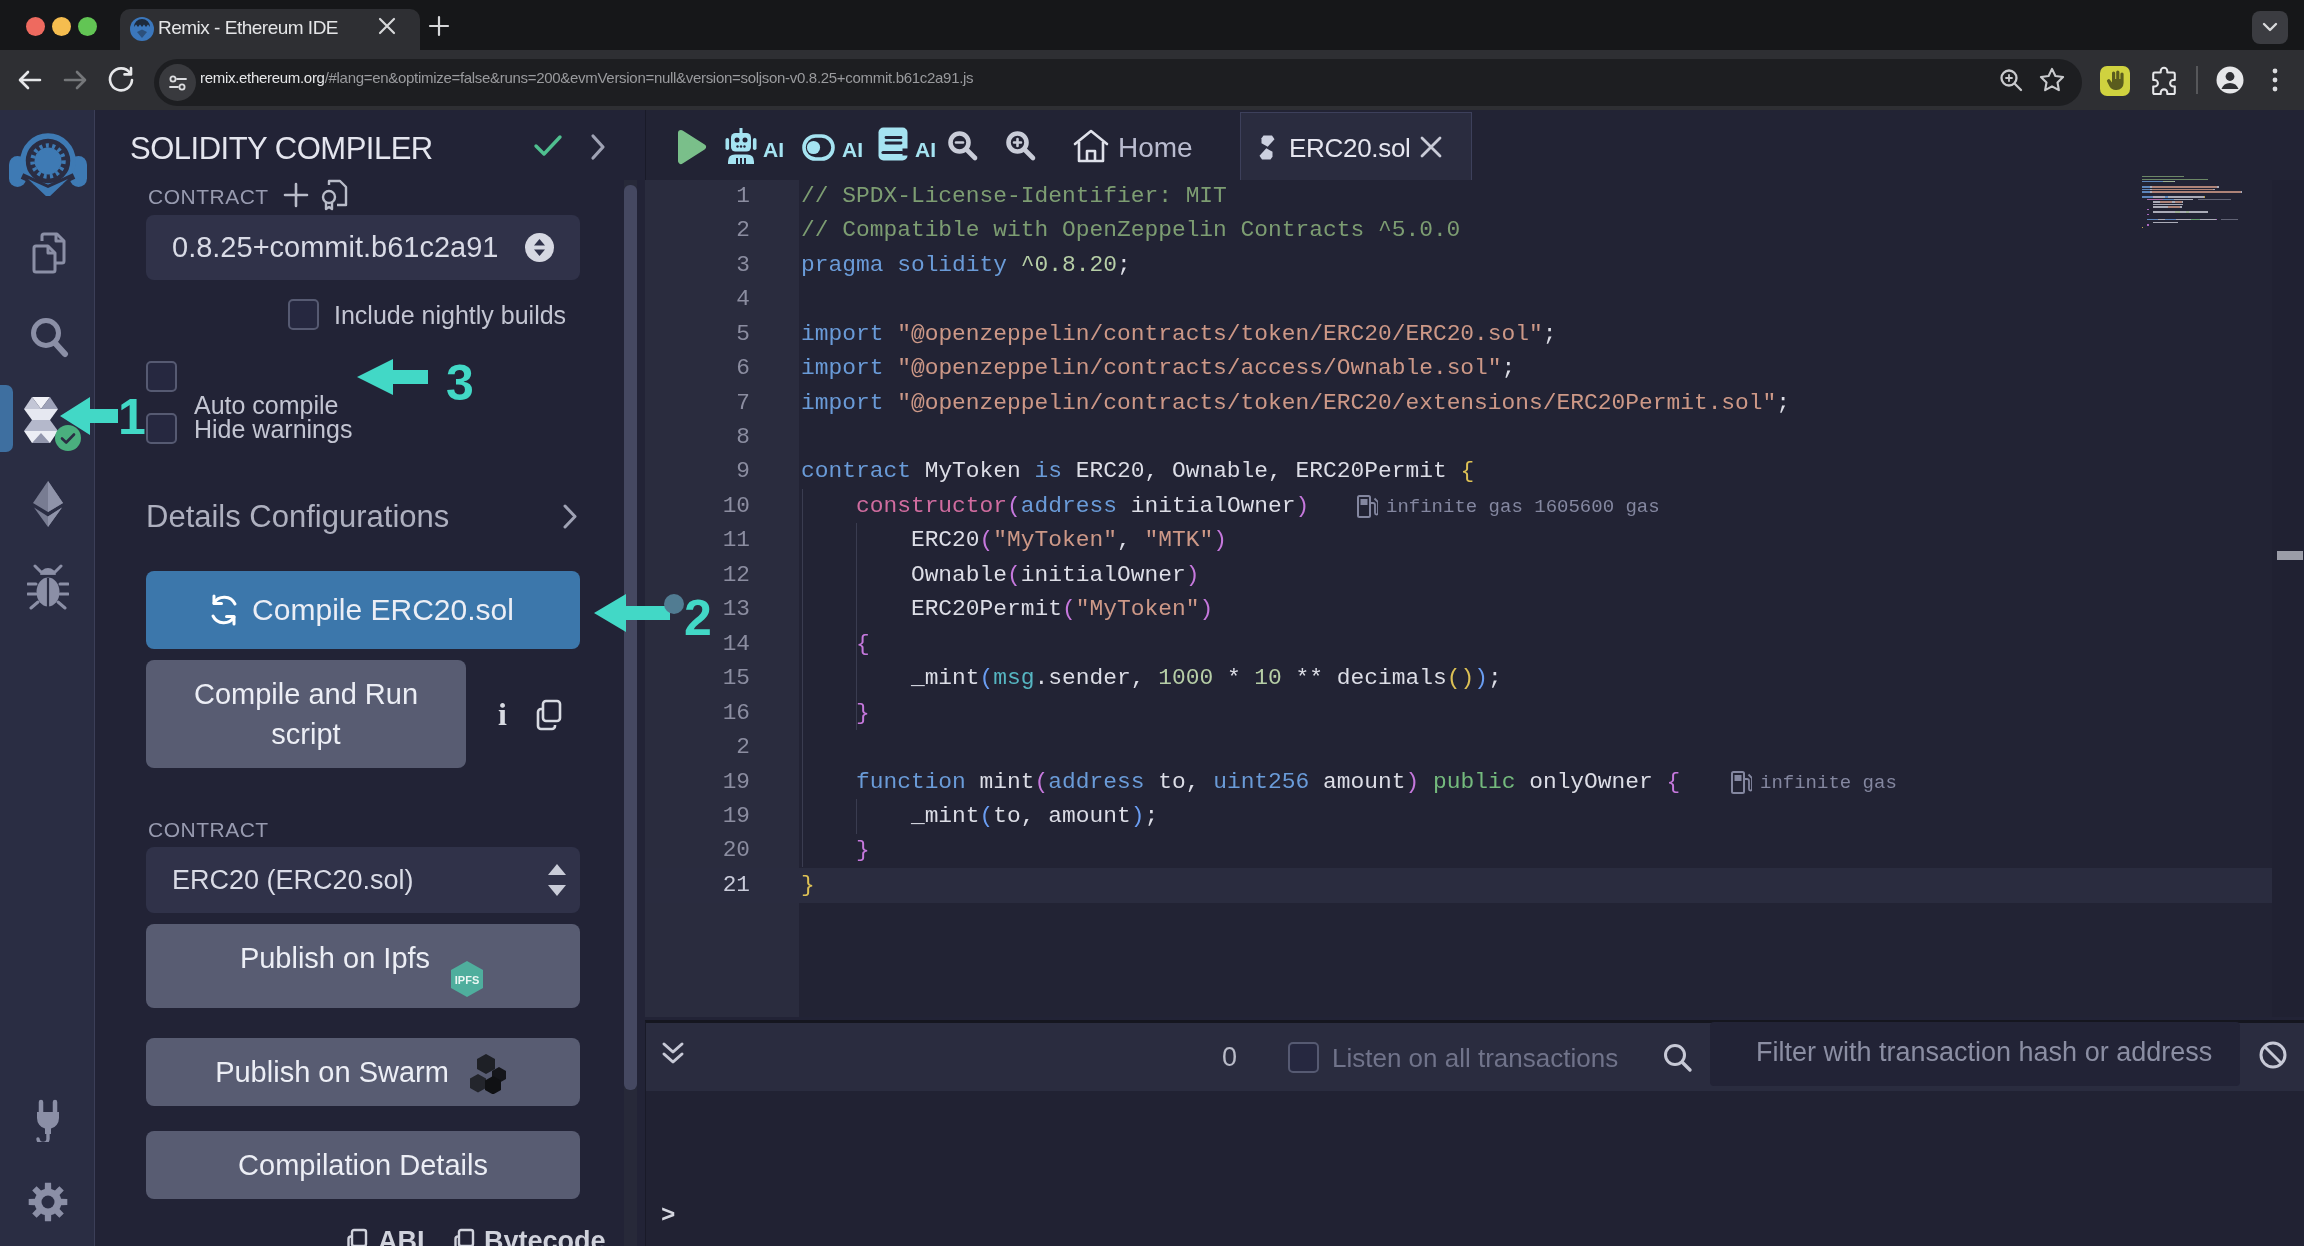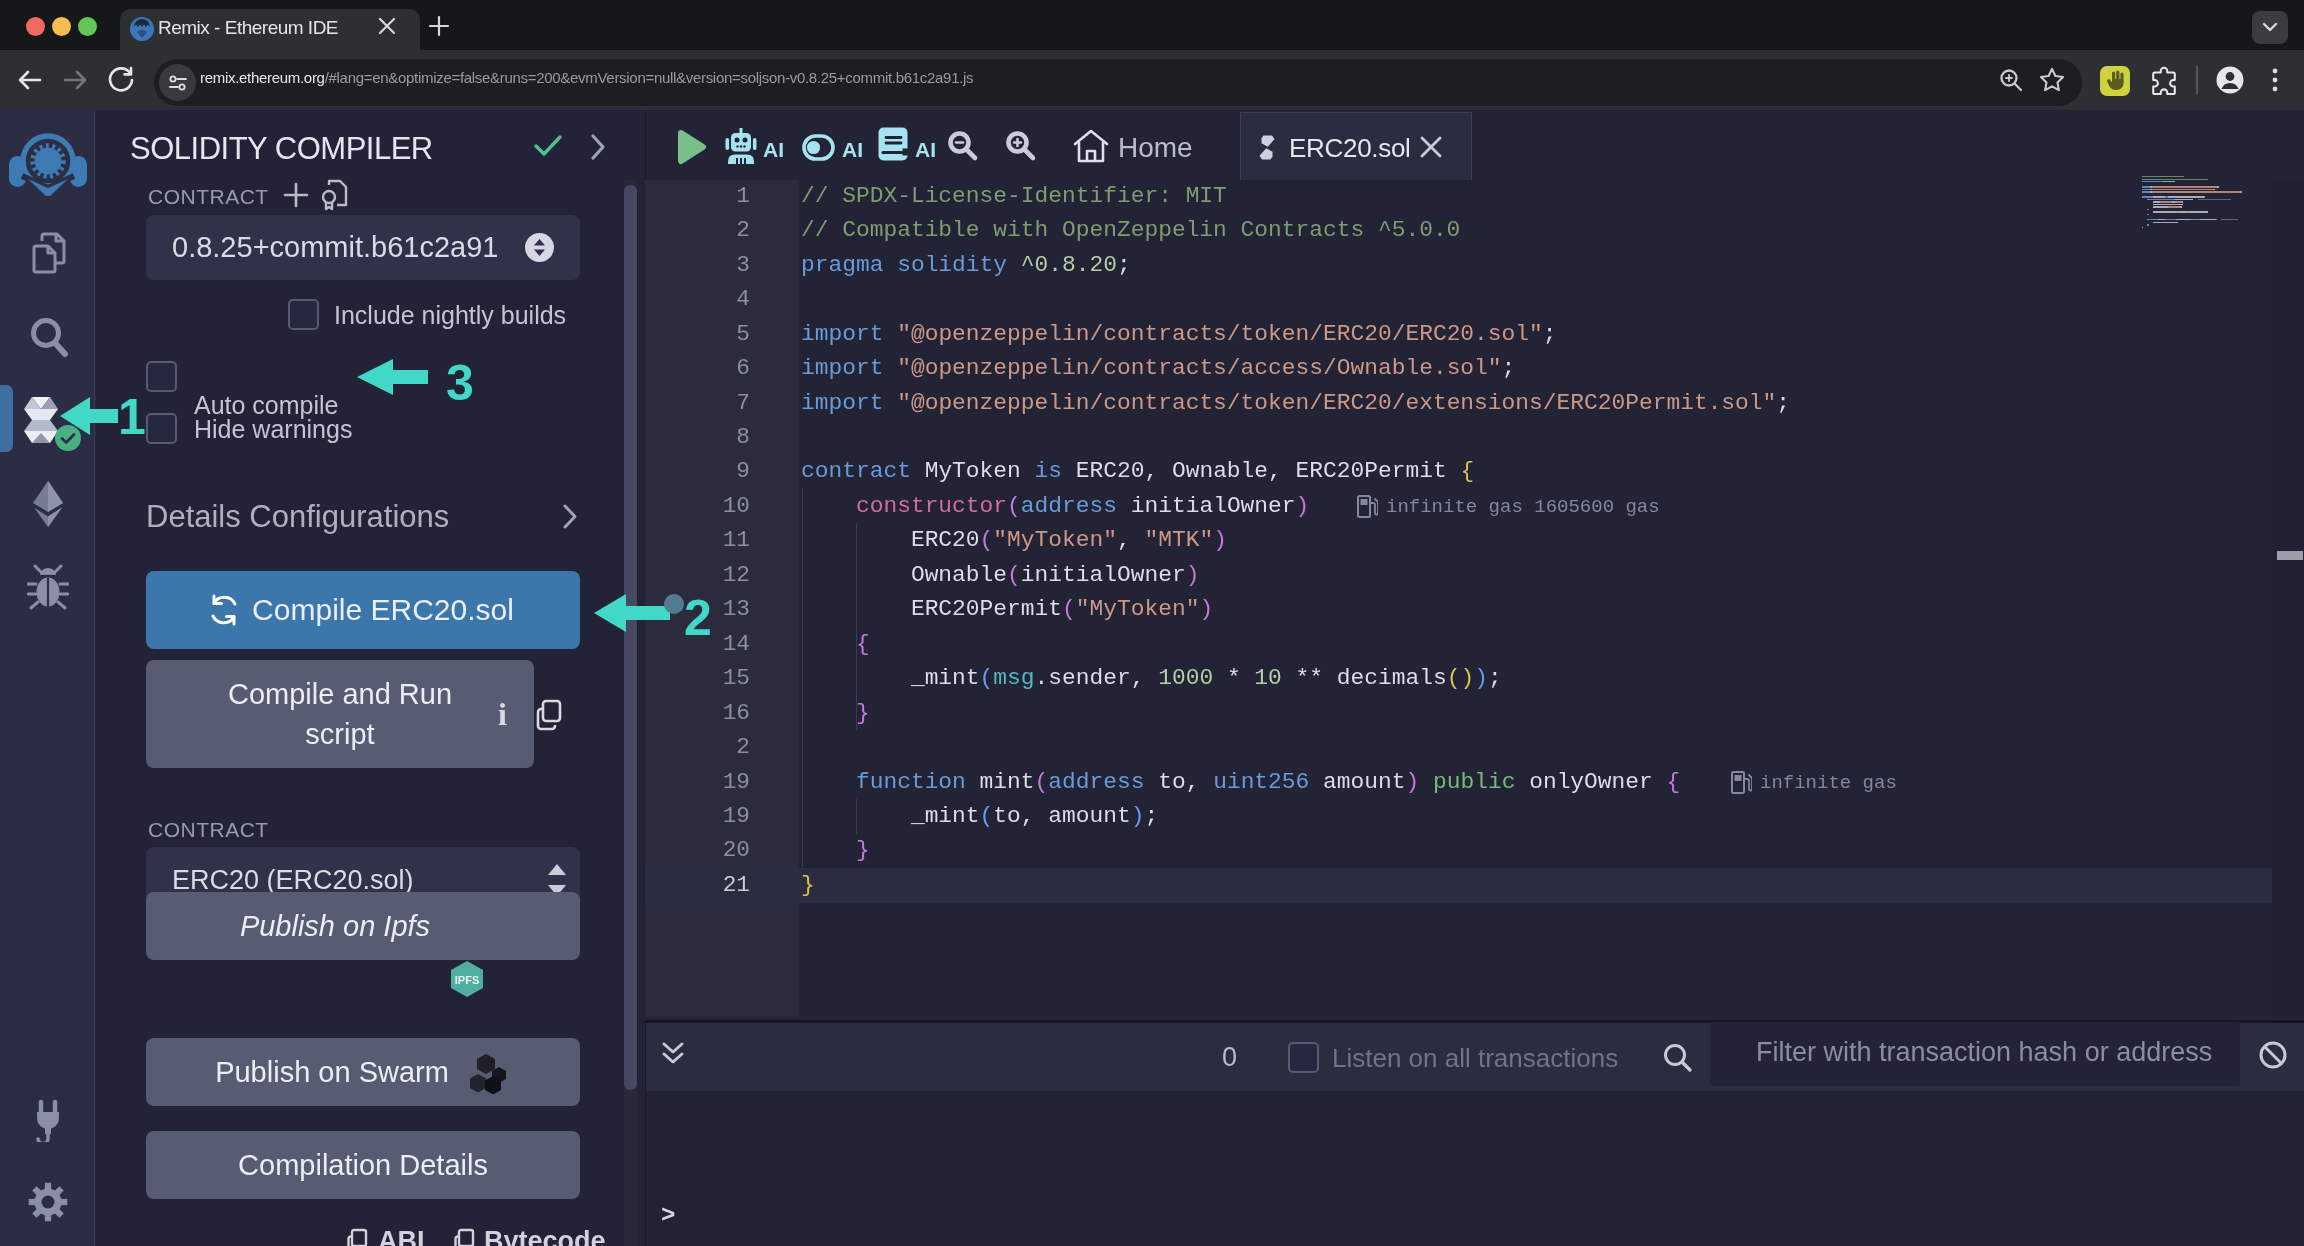--- a/index.html
+++ b/index.html
@@ -233,35 +233,35 @@
   <path d="M5 22 A 12 12 0 0 0 26 23" stroke="#fff" stroke-width="3" fill="none" stroke-linecap="round"></path>
   <path d="M26 30 V22.5 H18.5" stroke="#fff" stroke-width="3" fill="none" stroke-linecap="round" stroke-linejoin="round"></path>
 </svg>
 
 <svg class="abs" style="left:594px;top:593px;z-index:6;" width="76" height="40" viewBox="0 0 76 40">
     <path d="M0 20 L32 1 V13 H76 V27 H32 V39 Z" fill="#42d8c6"></path>
   </svg>
 <div class="abs" style="left:664px;top:594px;width:20px;height:20px;border-radius:50%;background:#517c92;z-index:7;"></div>
 <div class="abs teal" style="left:684px;top:589px;z-index:7;">2</div>
 
-<div class="abs btn graybtn" style="left:146px;top:660px;width:388px;height:108px;font-size:29px;line-height:40px;padding-top:14px;">Compile and Run<br>script</div>
+<div class="abs btn graybtn" style="left:146px;top:660px;width:320px;height:108px;font-size:29px;line-height:40px;padding-top:14px;">Compile and Run<br>script</div>
 <div class="abs" style="left:498px;top:696px;font-size:32px;font-weight:bold;color:#d8dae2;font-family:'Liberation Serif',serif;">i</div>
 <svg class="abs" style="left:534px;top:699px;" width="30" height="32" viewBox="0 0 30 32">
     <rect x="9" y="2" width="17" height="20" rx="3" stroke="#d8dae2" stroke-width="2.6" fill="none"></rect>
     <path d="M21 26 v1 a3 3 0 0 1 -3 3 H7 a3 3 0 0 1 -3 -3 V13 a3 3 0 0 1 3 -3 h1" stroke="#d8dae2" stroke-width="2.6" fill="none"></path>
   </svg>
 
 <div class="abs" style="left:148px;top:818px;font-size:21px;letter-spacing:0.5px;color:#989bb0;">CONTRACT</div>
 <div class="abs sel" style="left:146px;top:847px;width:434px;height:66px;line-height:66px;padding-left:26px;">ERC20 (ERC20.sol)</div>
 <svg class="abs" style="left:545px;top:862px;" width="24" height="36" viewBox="0 0 24 36">
     <path d="M12 2 L21 13 H3 Z" fill="#c9ccd8"></path>
     <path d="M12 34 L3 23 H21 Z" fill="#c9ccd8"></path>
   </svg>
 
-<div class="abs btn graybtn" style="left:146px;top:892px;width:434px;height:68px;font-size:29px;line-height:68px;font-style:italic;"><span style="margin-right:56px;">Publish on Ipfs</span></div>
+<div class="abs btn graybtn" style="left:146px;top:924px;width:434px;height:84px;font-size:29px;line-height:68px;"><span style="margin-right:56px;">Publish on Ipfs</span></div>
 <svg class="abs" style="left:448px;top:960px;" width="38" height="38" viewBox="0 0 38 38">
     <path d="M19 1 L35 10 V28 L19 37 L3 28 V10 Z" fill="#4fae9d"></path>
     <text x="19" y="24" font-size="11" font-weight="bold" fill="#eaf6f3" text-anchor="middle" font-family="Liberation Sans">IPFS</text>
   </svg>
 
 <div class="abs btn graybtn" style="left:146px;top:1038px;width:434px;height:68px;font-size:29px;line-height:68px;"><span style="margin-right:62px;">Publish on Swarm</span></div>
 <svg class="abs" style="left:466px;top:1052px;" width="46" height="42" viewBox="0 0 46 42">
   <path d="M20 2 l9 5 v10 l-9 5 -9 -5 V7 Z" fill="#1e2026"></path>
   <path d="M33 15 l7 4 v8 l-7 4 -7 -4 v-8 Z" fill="#15161b"></path>
   <path d="M12 22 l8 4.5 V36 l-8 4.5 L4 36 v-9.5 Z" fill="#23252c"></path>

